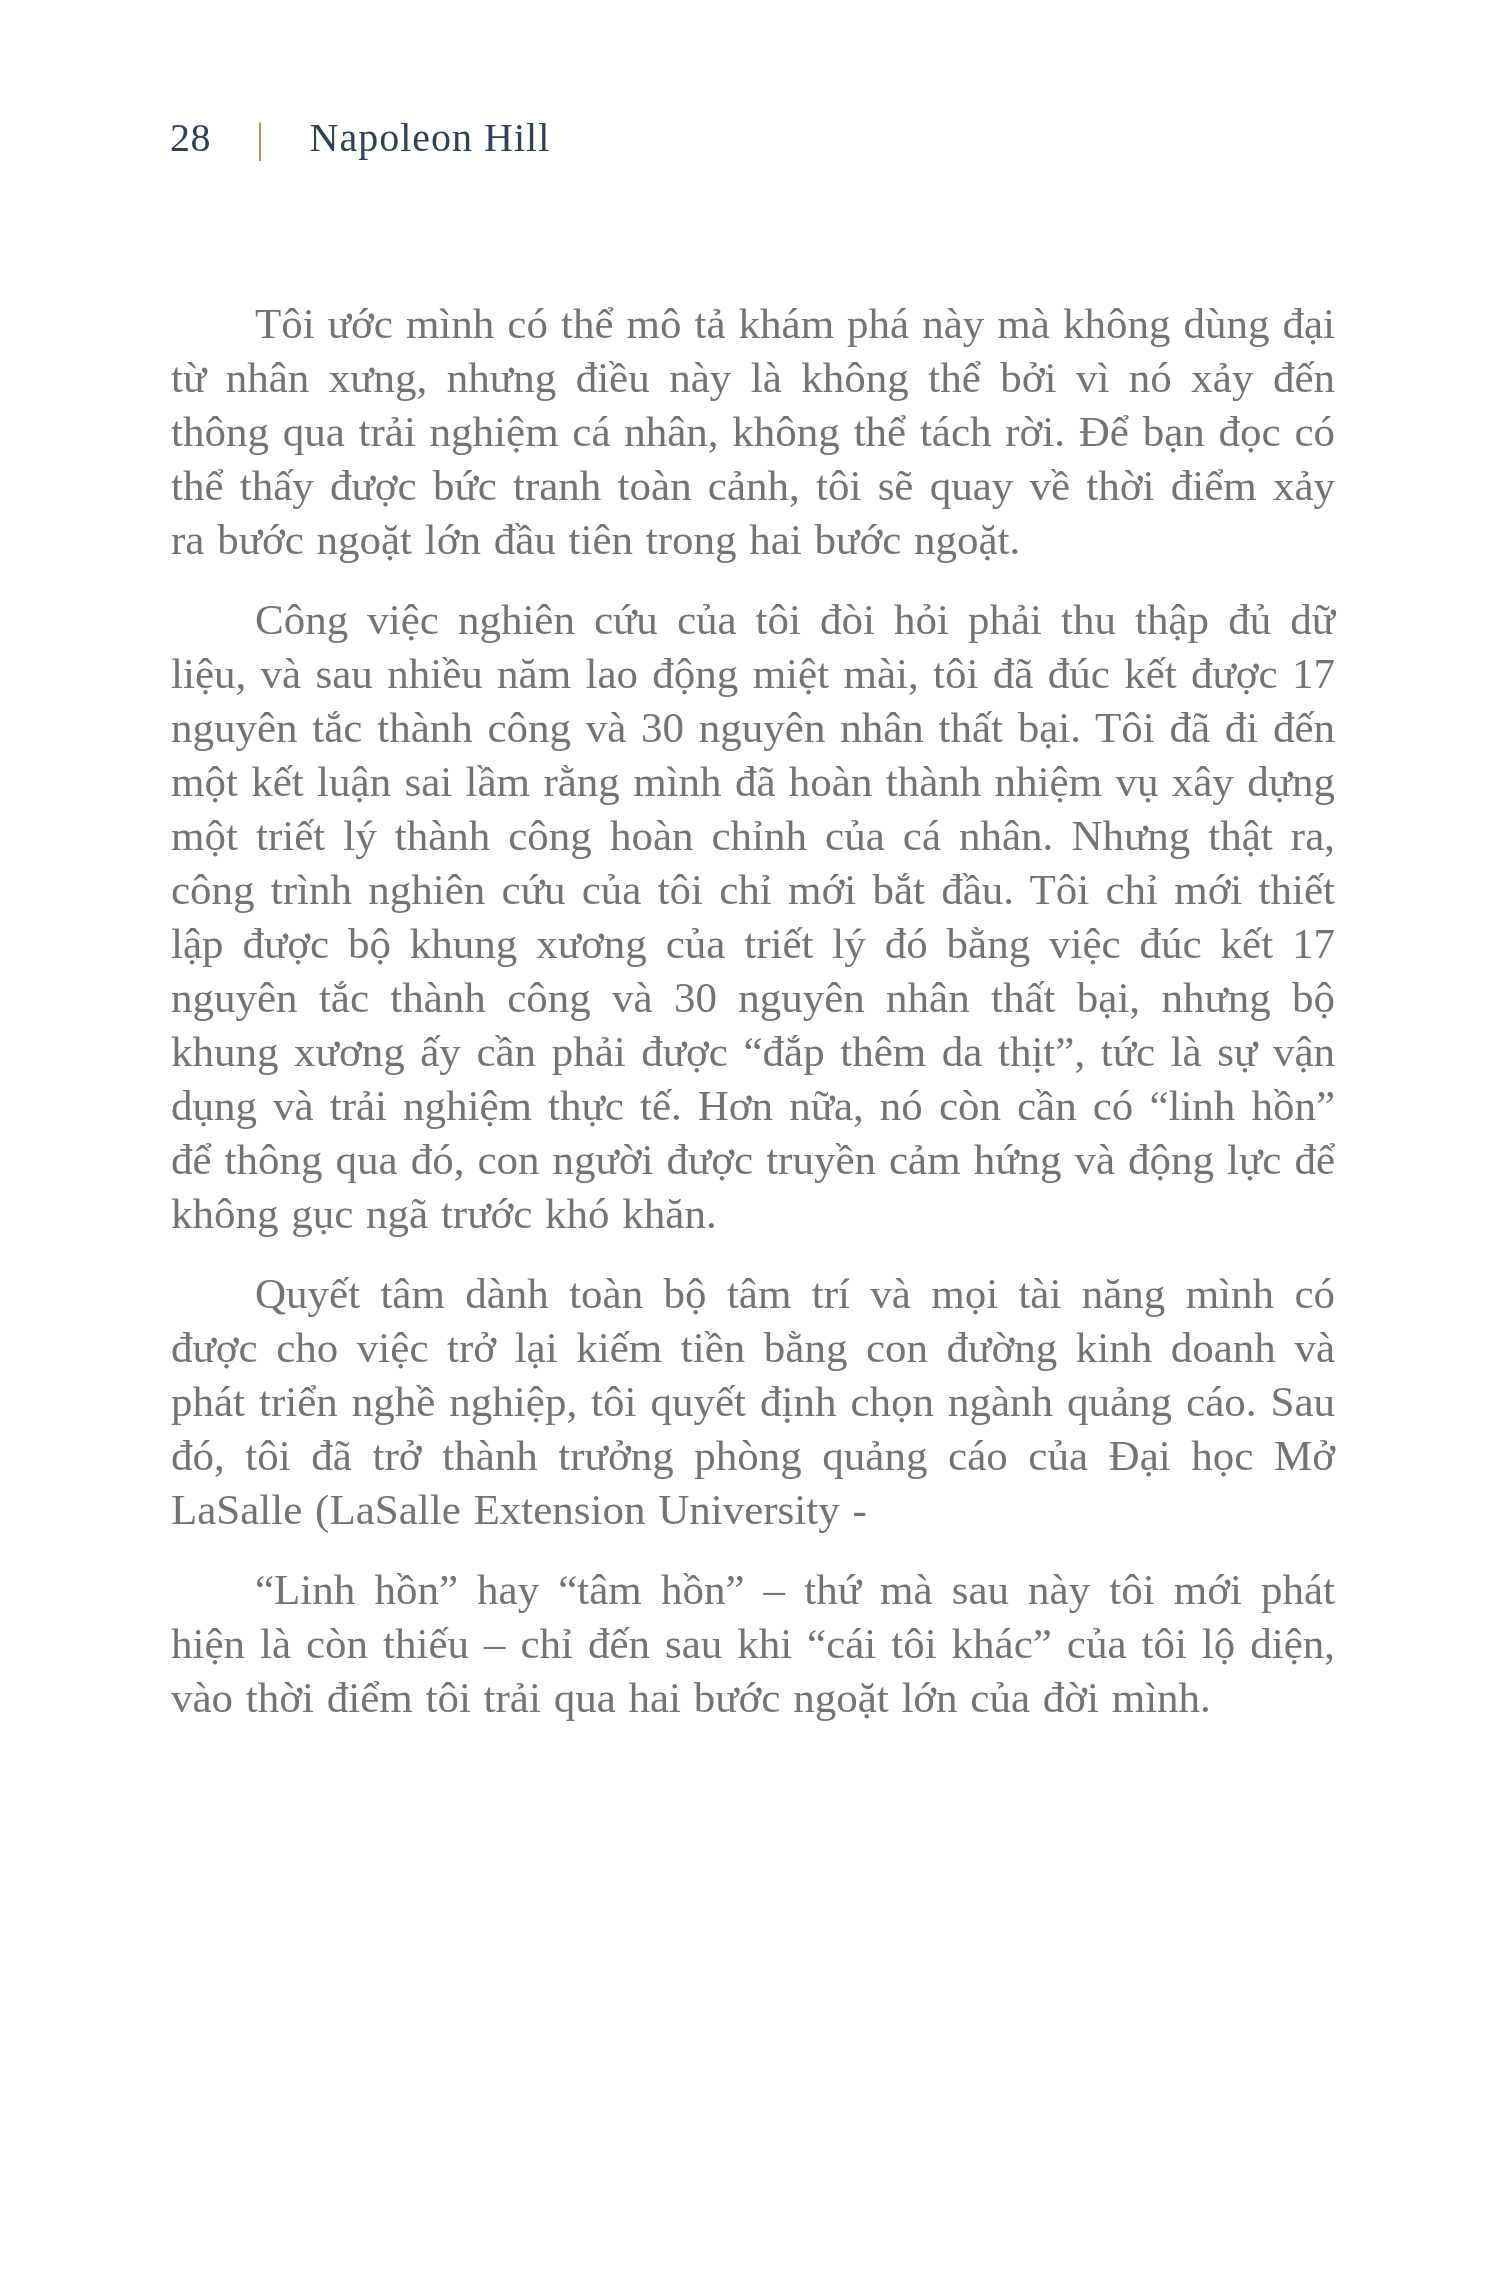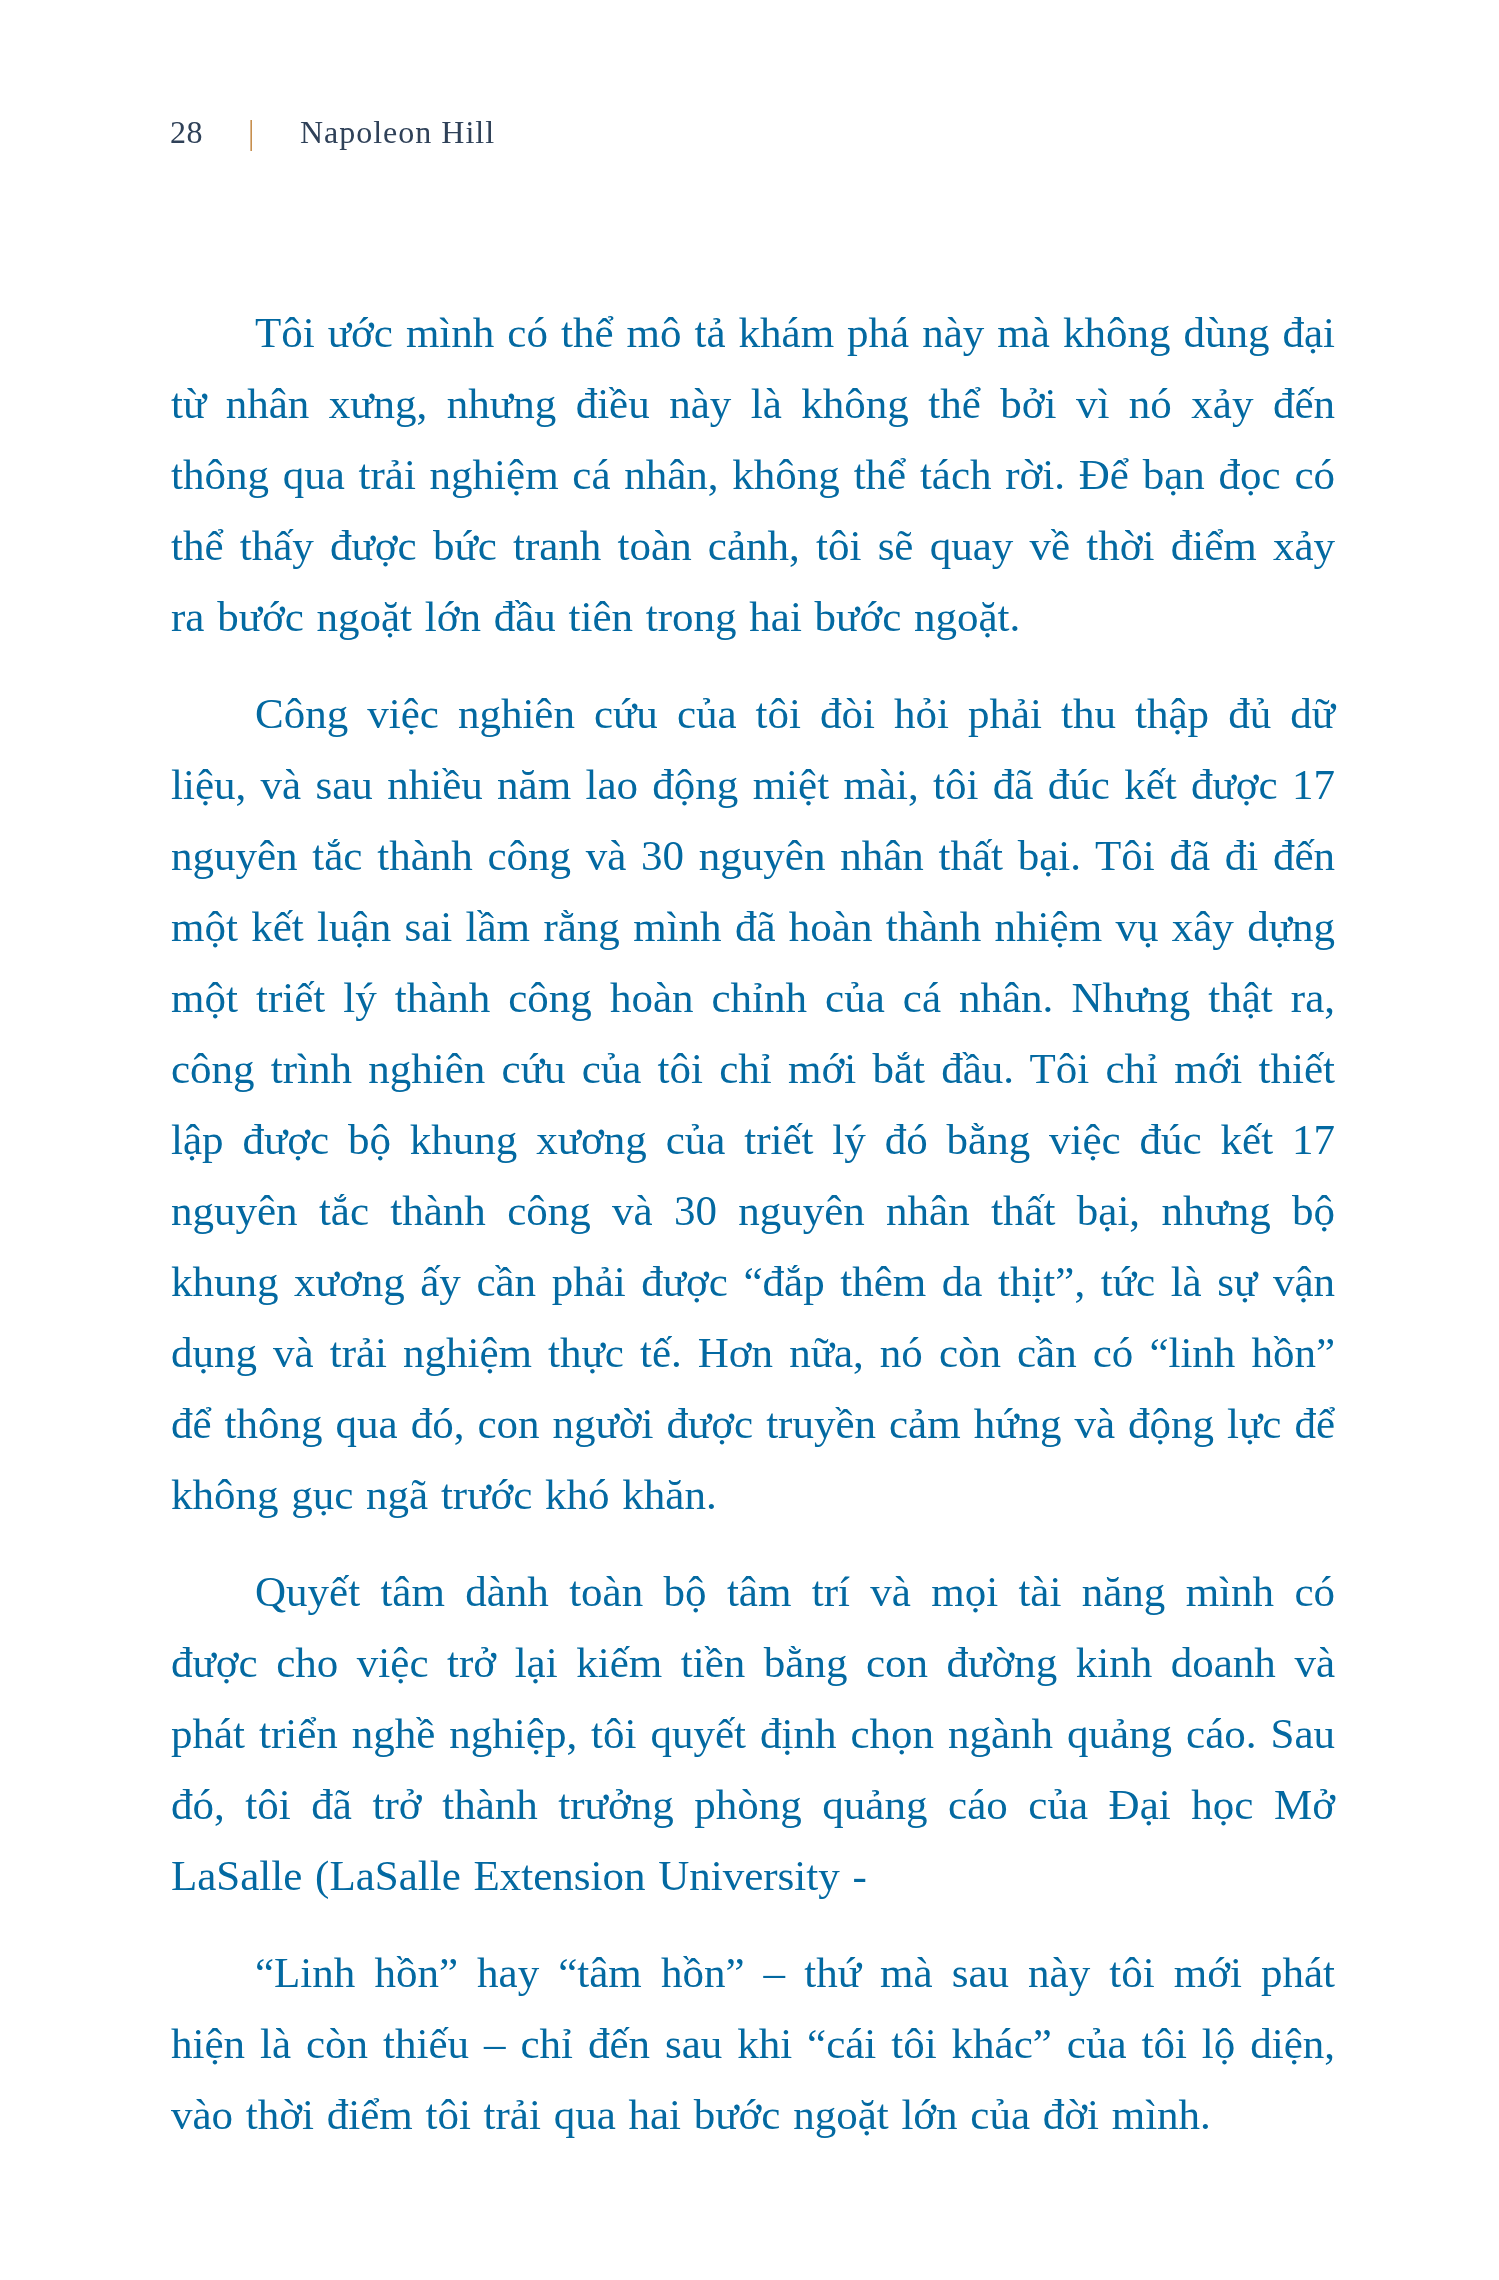--- a/index.html
+++ b/index.html
@@ -14,21 +14,21 @@
     background: #ffffff;
     overflow: hidden;
     font-family: "Liberation Serif", serif;
   }
   .running-header {
     position: absolute;
     left: 170px;
     top: 114px;
     display: flex;
     align-items: baseline;
-    font-size: 32px;
+    font-size: 40px;
     letter-spacing: 0.5px;
     color: #35465f;
   }
   .running-header .page-number {
     color: #2f4158;
     font-weight: 400;
   }
   .running-header .sep {
     color: #c78f4e;
     margin: 0 45px;
@@ -41,22 +41,22 @@
   }
   .text-column {
     position: absolute;
     left: 171px;
     top: 297px;
     width: 1164px;
   }
   .text-column p {
     margin: 0 0 26px 0;
     font-size: 43px;
-    line-height: 71px;
-    color: #0369a1;
+    line-height: 54px;
+    color: #737373;
     text-align: justify;
     text-indent: 84px;
     word-spacing: 2px;
   }
 </style>
 </head>
 <body>
 
 <div class="page">
 

